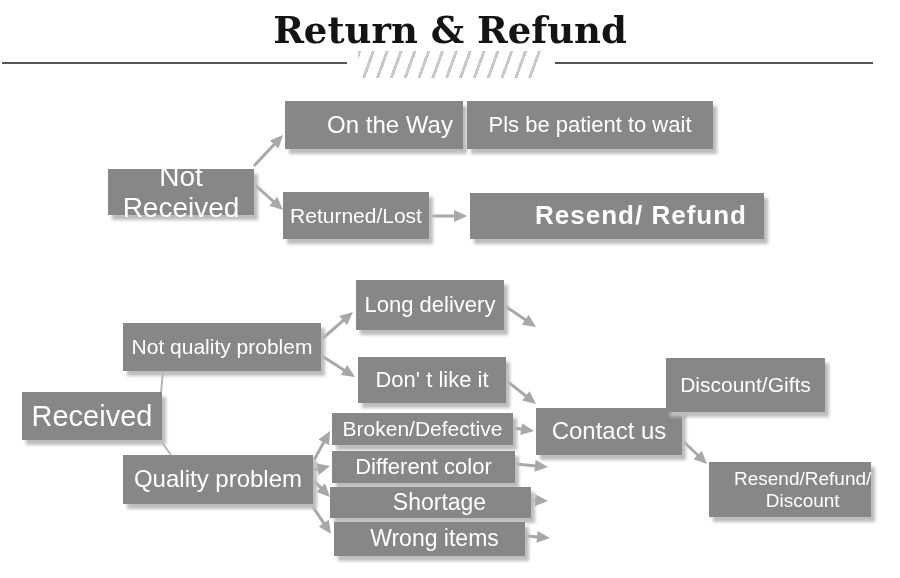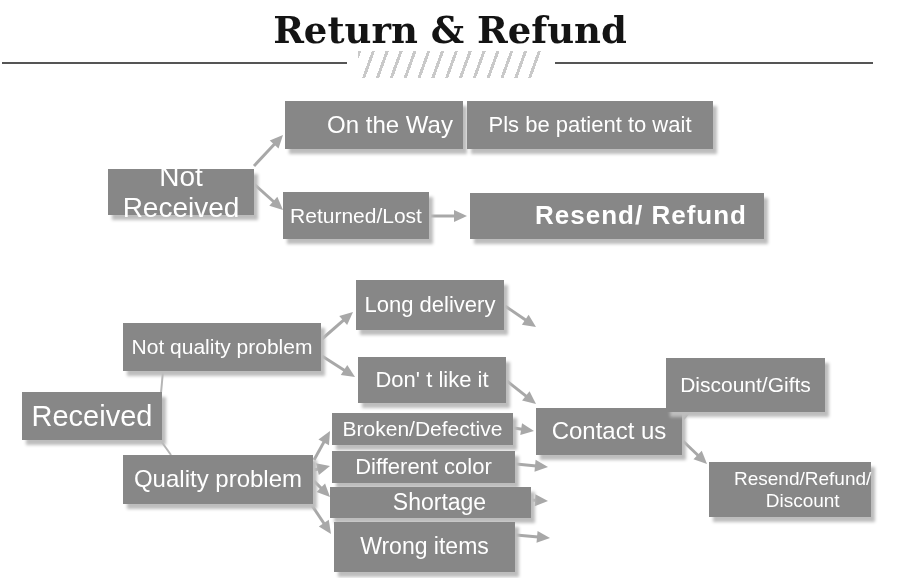--- a/index.html
+++ b/index.html
@@ -85,19 +85,19 @@
       <div class="node" style="left: 283px; top: 192px; width: 146px; height: 47px; font-size: 21px;">Returned/Lost</div>
       <div class="node bold" style="left: 470px; top: 193px; width: 246px; height: 46px; font-size: 26px; padding-left: 48px;">Resend/ Refund</div>
       <div class="node" style="left: 22px; top: 392px; width: 140px; height: 48px; font-size: 29px;">Received</div>
       <div class="node" style="left: 123px; top: 323px; width: 198px; height: 48px; font-size: 21px;">Not quality problem</div>
       <div class="node" style="left: 123px; top: 455px; width: 190px; height: 49px; font-size: 24px;">Quality problem</div>
       <div class="node" style="left: 356px; top: 280px; width: 148px; height: 50px; font-size: 22px;">Long delivery</div>
       <div class="node" style="left: 358px; top: 357px; width: 148px; height: 46px; font-size: 22px;">Don' t like it</div>
       <div class="node" style="left: 332px; top: 413px; width: 181px; height: 32px; font-size: 21px;">Broken/Defective</div>
       <div class="node" style="left: 332px; top: 451px; width: 183px; height: 32px; font-size: 22px;">Different color</div>
       <div class="node" style="left: 330px; top: 487px; width: 183px; height: 31px; font-size: 23px; padding-left: 18px;">Shortage</div>
-      <div class="node" style="left: 334px; top: 522px; width: 181px; height: 50px; font-size: 23px;">Wrong items</div>
+      <div class="node" style="left: 334px; top: 522px; width: 181px; height: 34px; font-size: 23px; padding-left: 10px;">Wrong items</div>
       <div class="node" style="left: 536px; top: 408px; width: 146px; height: 47px; font-size: 24px;">Contact us</div>
       <div class="node" style="left: 666px; top: 358px; width: 159px; height: 54px; font-size: 21px;">Discount/Gifts</div>
       <div class="node left" style="left: 709px; top: 443px; width: 162px; height: 55px; font-size: 19px;">Resend/Refund/
 Discount</div>
     </div>
 </div>
 
 </body></html>

